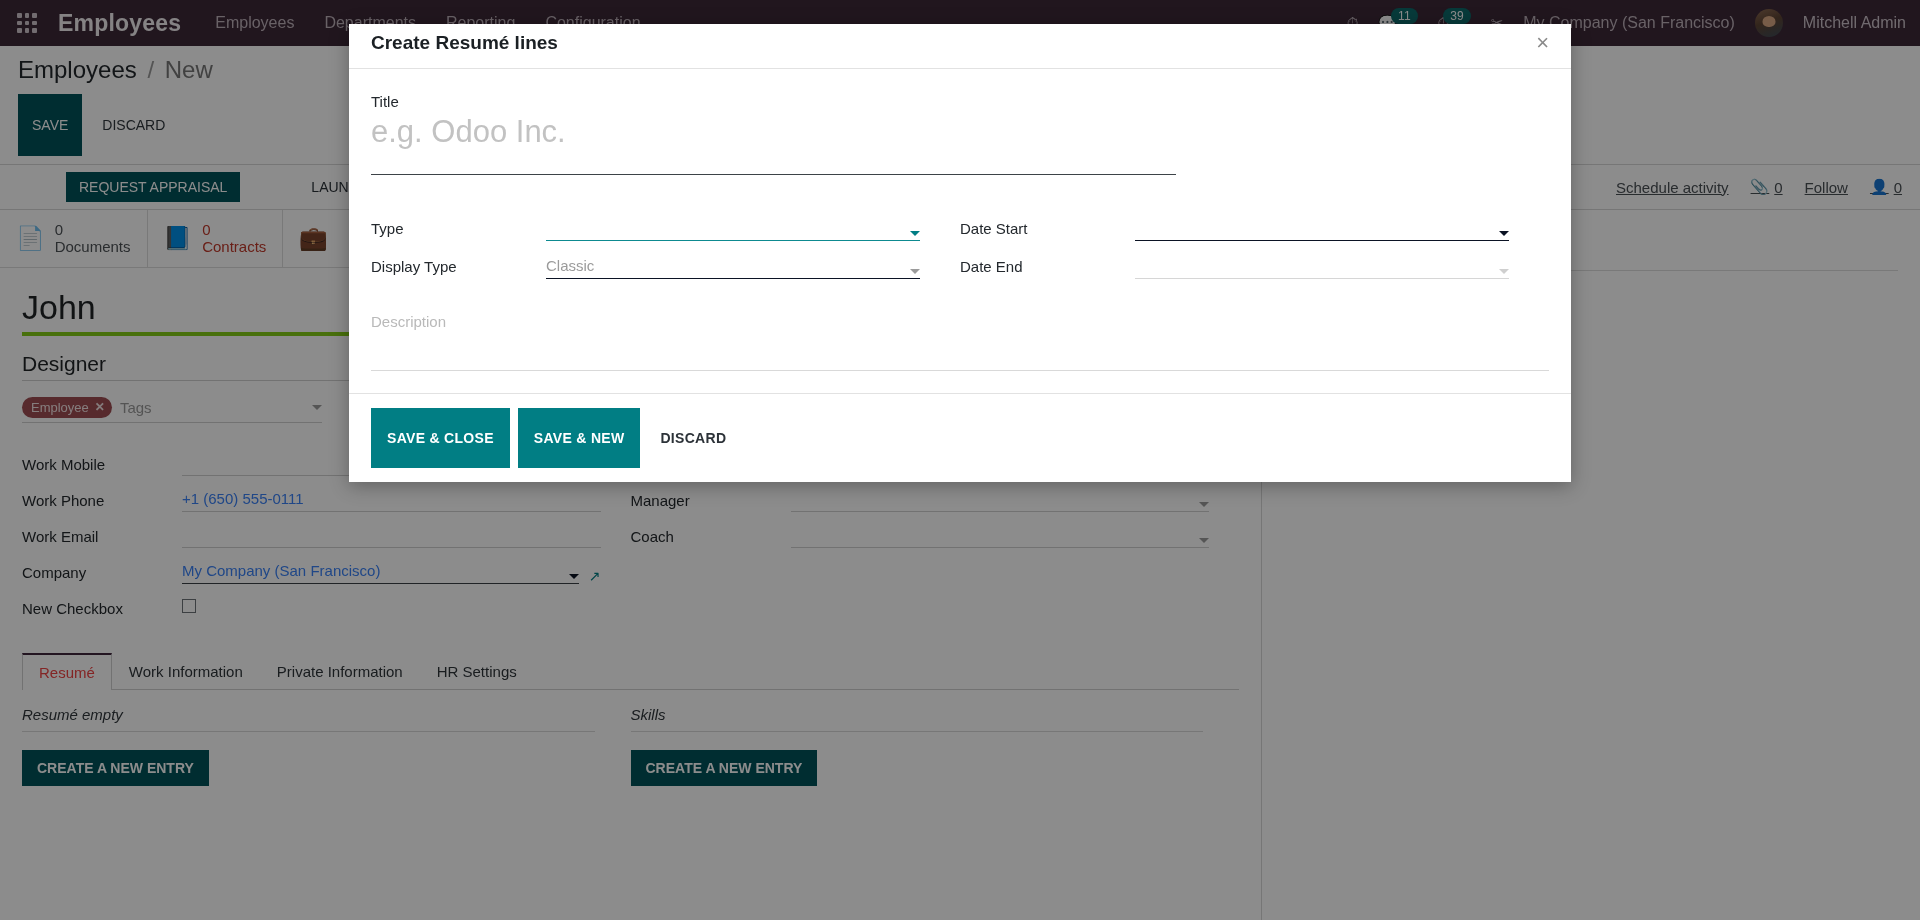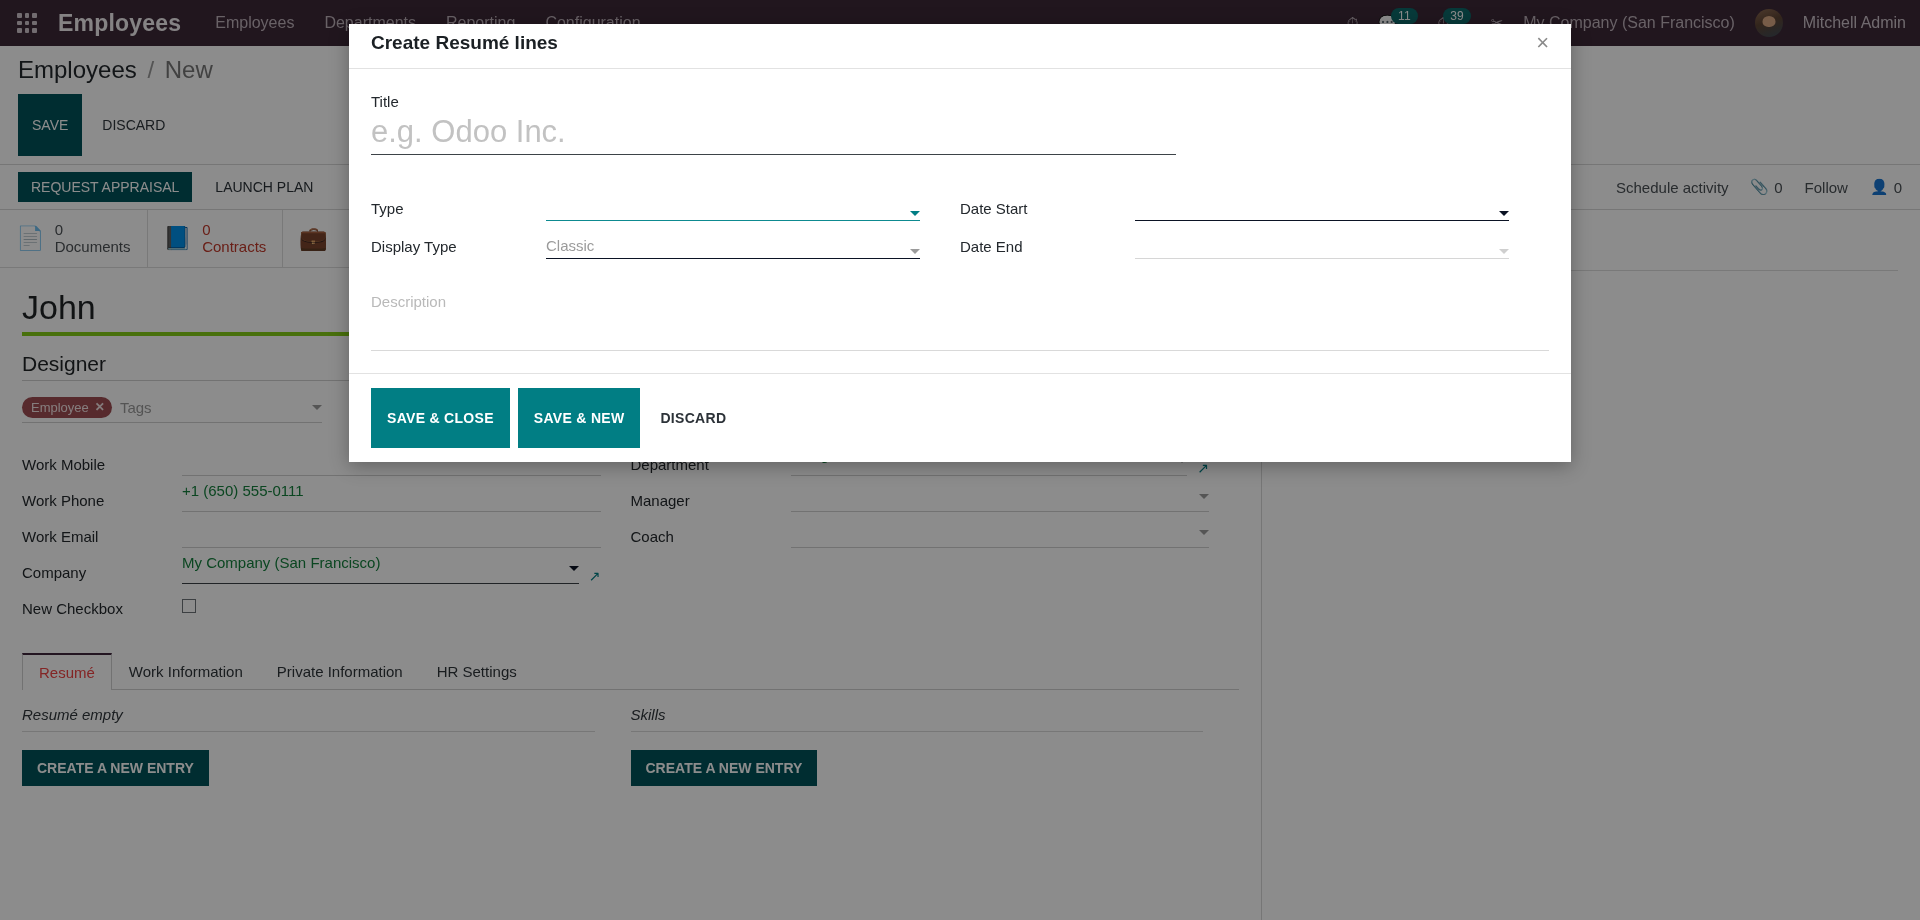--- a/index.html
+++ b/index.html
@@ -59,24 +59,24 @@
     font-size: 14px; padding: 22px 14px; border: none; cursor: pointer;
     font-family: "Liberation Sans", sans-serif; line-height: 1.3;
   }
   .btn-primary { background: #00535a; color: #fff; }
   .btn-link { background: transparent; color: #30373d; }
 
   .statusbar {
     background: #fff; border-bottom: 1px solid #d8d8d8;
     padding: 7px 18px; display: flex; align-items: center; gap: 10px;
   }
-  .sb-btn { background:#00535a; color:#fff; font-size:14px; padding:7px 13px; border:none; cursor:pointer; }
+  .sb-btn { background:#00535a; color:#fff; font-size:14px; padding:7px 13px; border:none; cursor:pointer;margin-left:48px; }
   .sb-btn.plain { background: transparent; color:#2b3238; }
   .sb-right { margin-left:auto; display:flex; align-items:center; gap:22px; font-size:15px; color:#4a5055; }
-  .sb-right .mini { display:flex; align-items:center; gap:5px; cursor:pointer; }
+  .sb-right .mini { display:flex; align-items:center; gap:5px; cursor:pointer;text-decoration:underline; }
 
   
   .main { display: flex; height: 712px; }
   .form-pane { width: 1262px; background: #fff; border-right: 1px solid #d8d8d8;
                padding: 0; position: relative; overflow: hidden; }
   .chatter { flex: 1; background: #fff; padding: 14px 22px; }
 
   
   .statbtns { display: flex; border-bottom: 1px solid #dcdcdc; }
   .statbtn {
@@ -111,22 +111,22 @@
               border-top:5px solid #9b9b9b; display:inline-block; }
   .caret-dk { border-top-color:#0b1324; }
   .caret-lt { border-top-color:#cfcfcf; }
   .caret-teal { border-top-color:#017e84; }
 
   .cols { display: flex; gap: 0; margin-top: 24px; }
   .col { width: 50%; padding-right: 30px; }
   .frow { display: flex; align-items: flex-end; margin-bottom: 7px; height: 29px; }
   .flabel { width: 160px; font-size: 15px; color: #24292d; flex: none; padding-bottom: 3px; }
   .fval {
-    flex: 1; font-size: 15px; color: #15803d;
-    border-bottom: 1px solid #cfcfcf; padding-bottom: 12px; min-height: 22px;
+    flex: 1; font-size: 15px; color: #3b82f6;
+    border-bottom: 1px solid #cfcfcf; padding-bottom: 4px; min-height: 22px;
     display: flex; align-items: flex-end; justify-content: space-between;
   }
   .fval.strong { border-bottom-color: #3b4146; }
   .ext-link { color: #017e84; font-size: 14px; margin-left: 10px; cursor: pointer; }
   .chk { width: 14px; height: 14px; border: 1px solid #6d7479; background:#fff; display:inline-block; }
 
   
   .notebook { margin-top: 26px; }
   .tabs { display: flex; border-bottom: 1px solid #cfcfcf; }
   .tab {
@@ -159,21 +159,21 @@
   .modal-head {
     display: flex; align-items: center; padding: 8px 22px 14px;
     border-bottom: 1px solid #e2e2e2;
   }
   .modal-title { font-size: 19px; font-weight: bold; color: #1b2024; }
   .modal-x { margin-left: auto; font-size: 22px; color: #8a8a8a; cursor: pointer; line-height: 1; }
   .modal-body { padding: 24px 22px 22px; }
   .m-title-label { font-size: 15px; color: #23282d; margin-bottom: 4px; }
   .m-title-input {
     width: 805px; font-size: 31px; color: #c2c2c2;
-    border-bottom: 1px solid #3d4348; padding-bottom: 4px;
+    border-bottom: 1px solid #3d4348; padding-bottom: 24px;
   }
   .m-grid { display: flex; margin-top: 32px; }
   .m-col { width: 50%; padding-right: 40px; }
   .m-row { display: flex; align-items: flex-end; height: 34px; margin-bottom: 4px; }
   .m-label { width: 175px; font-size: 15px; color: #23282d; flex: none; padding-bottom: 4px; }
   .m-field {
     flex: 1; display: flex; align-items: flex-end; justify-content: space-between;
     font-size: 15px; padding-bottom: 4px; min-height: 24px; text-align: right;
   }
   .m-field.ul-teal { border-bottom: 1px solid #0d8a90; }

